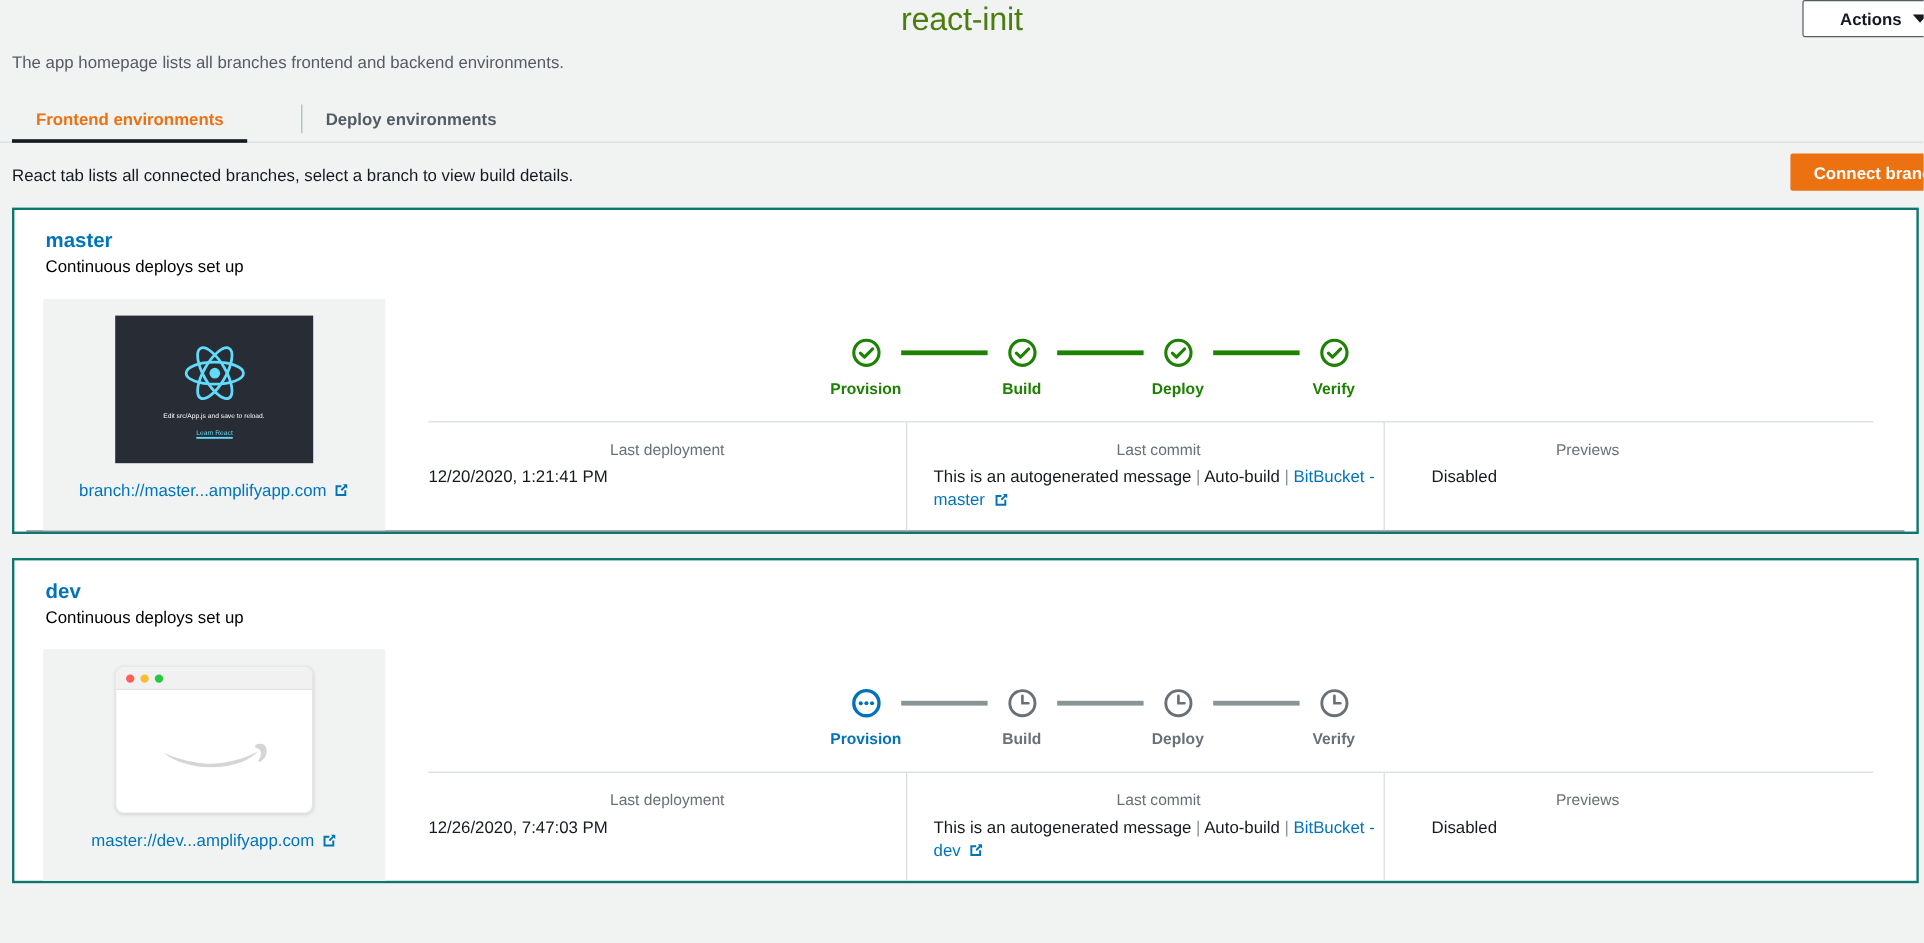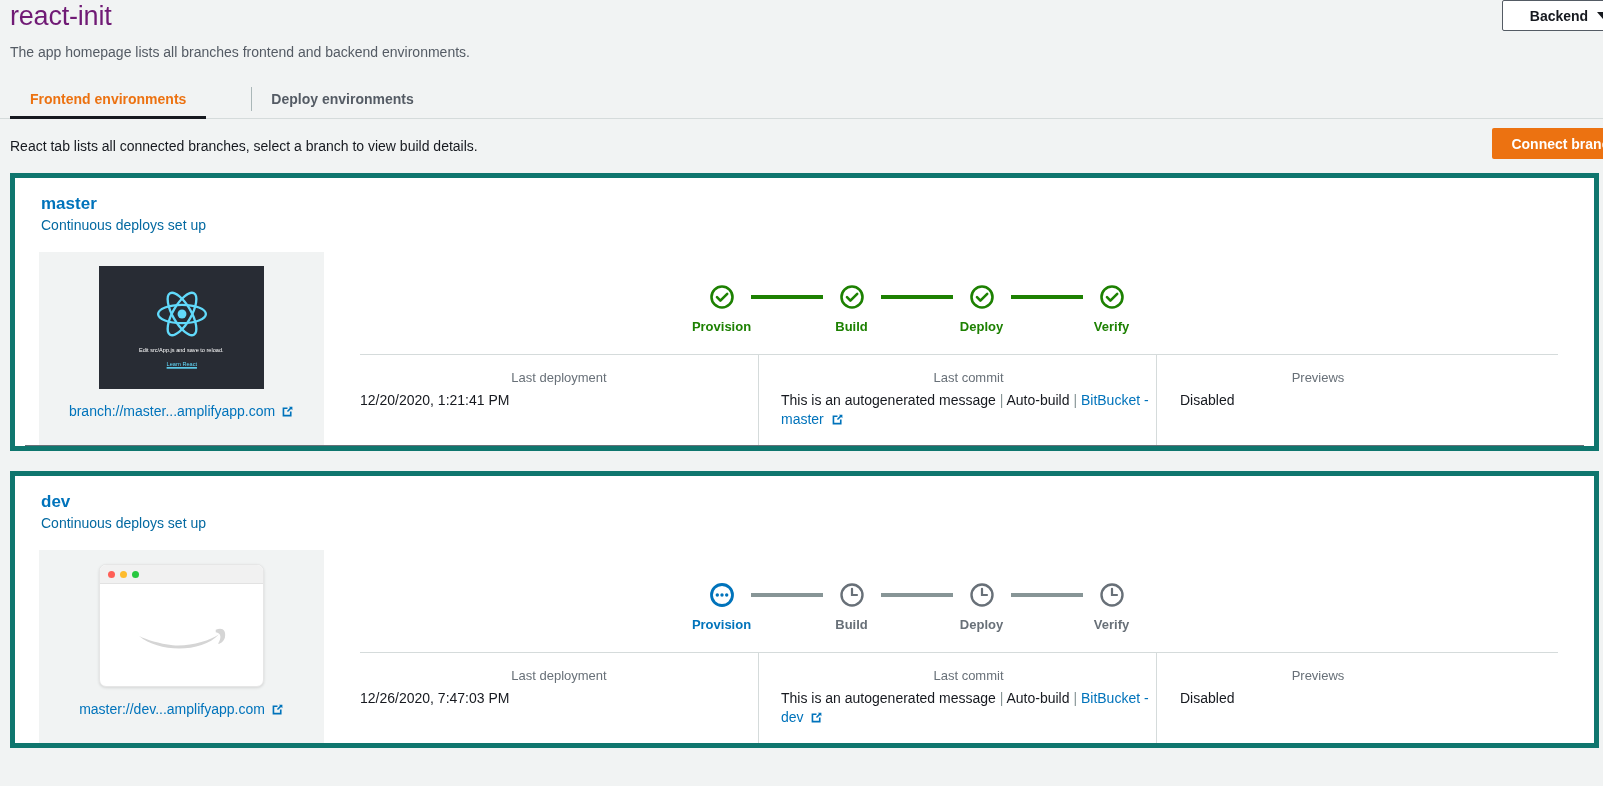--- a/index.html
+++ b/index.html
@@ -11,25 +11,26 @@
     color: #16191f;
     overflow: hidden;
   }
   .page { position: relative; width: 1603px; height: 786px; }
 
   
   .header { padding: 0 10px; position: relative; }
   .app-title {
     font-size: 27px;
     font-weight: 400;
-    color: #701a75;
+    color: #4d7c0f;
     letter-spacing: -0.2px;
     margin: 0;
     padding-top: 0px;
     line-height: 32px;
+    text-align: center;
   }
   .app-desc {
     font-size: 14px;
     color: #545b64;
     margin-top: 11px;
     line-height: 18px;
   }
   .actions-btn {
     position: absolute;
     top: 0px; right: -34px;
@@ -96,38 +97,38 @@
     color: #ffffff;
     border-radius: 2px;
     font-size: 14px; font-weight: bold;
     display: flex; align-items: center;
     cursor: pointer;
   }
 
   
   .card {
     background: #ffffff;
-    border: 5px solid #0f766e;
+    border: 2px solid #0f766e;
     margin: 0 4px 0 10px;
     position: relative;
   }
   .card + .card { margin-top: 20px; }
   .card-divider {
     height: 1px;
     background: #687078;
     margin: 0 10px 0 10px;
   }
   .branch-head { padding: 16px 0 0 26px; }
   .branch-name {
     font-size: 17px; font-weight: bold;
     color: #0073bb; cursor: pointer;
     line-height: 20px;
   }
   .branch-sub {
-    font-size: 14px; color: #0369a1;
+    font-size: 14px; color: #000000;
     margin-top: 2px; line-height: 18px;
   }
 
   .card-body { display: flex; padding: 18px 0 0 24px; }
 
   
   .thumb-col {
     width: 285px;
     background: #f1f3f3;
     padding: 14px 0 14px 0;
@@ -211,21 +212,21 @@
   .details {
     display: flex;
     margin: 20px 36px 0 1px;
     border-top: 1px solid #d5dbdb;
     padding-top: 14px;
     padding-bottom: 16px;
   }
   .detail-cell { padding: 0 0 0 0; position: relative; }
   .detail-cell.deploy { width: 398px; }
   .detail-cell.commit { width: 398px; padding-left: 23px; }
-  .detail-cell.previews { width: 300px; padding-left: 24px; }
+  .detail-cell.previews { width: 300px; padding-left: 40px; }
   .detail-cell.commit:before, .detail-cell.previews:before {
     content: ""; position: absolute;
     left: 0; top: -14px; bottom: -16px;
     width: 1px; background: #d5dbdb;
   }
   .detail-label {
     font-size: 13px; color: #687078;
     line-height: 17px;
     text-align: center;
   }
@@ -239,21 +240,21 @@
 </style>
 </head>
 <body>
 
 <div class="page">
 
   <div class="header">
     <h1 class="app-title">react-init</h1>
     <div class="app-desc">The app homepage lists all branches frontend and backend environments.</div>
     <div class="actions-btn">
-      <span>Backend</span>
+      <span>Actions</span>
       <span class="caret"></span>
     </div>
   </div>
 
   <div class="tabs">
     <div class="tab active">
       <span>Frontend environments</span>
     </div>
     <div class="tab sep">
       <span>Deploy environments</span>

